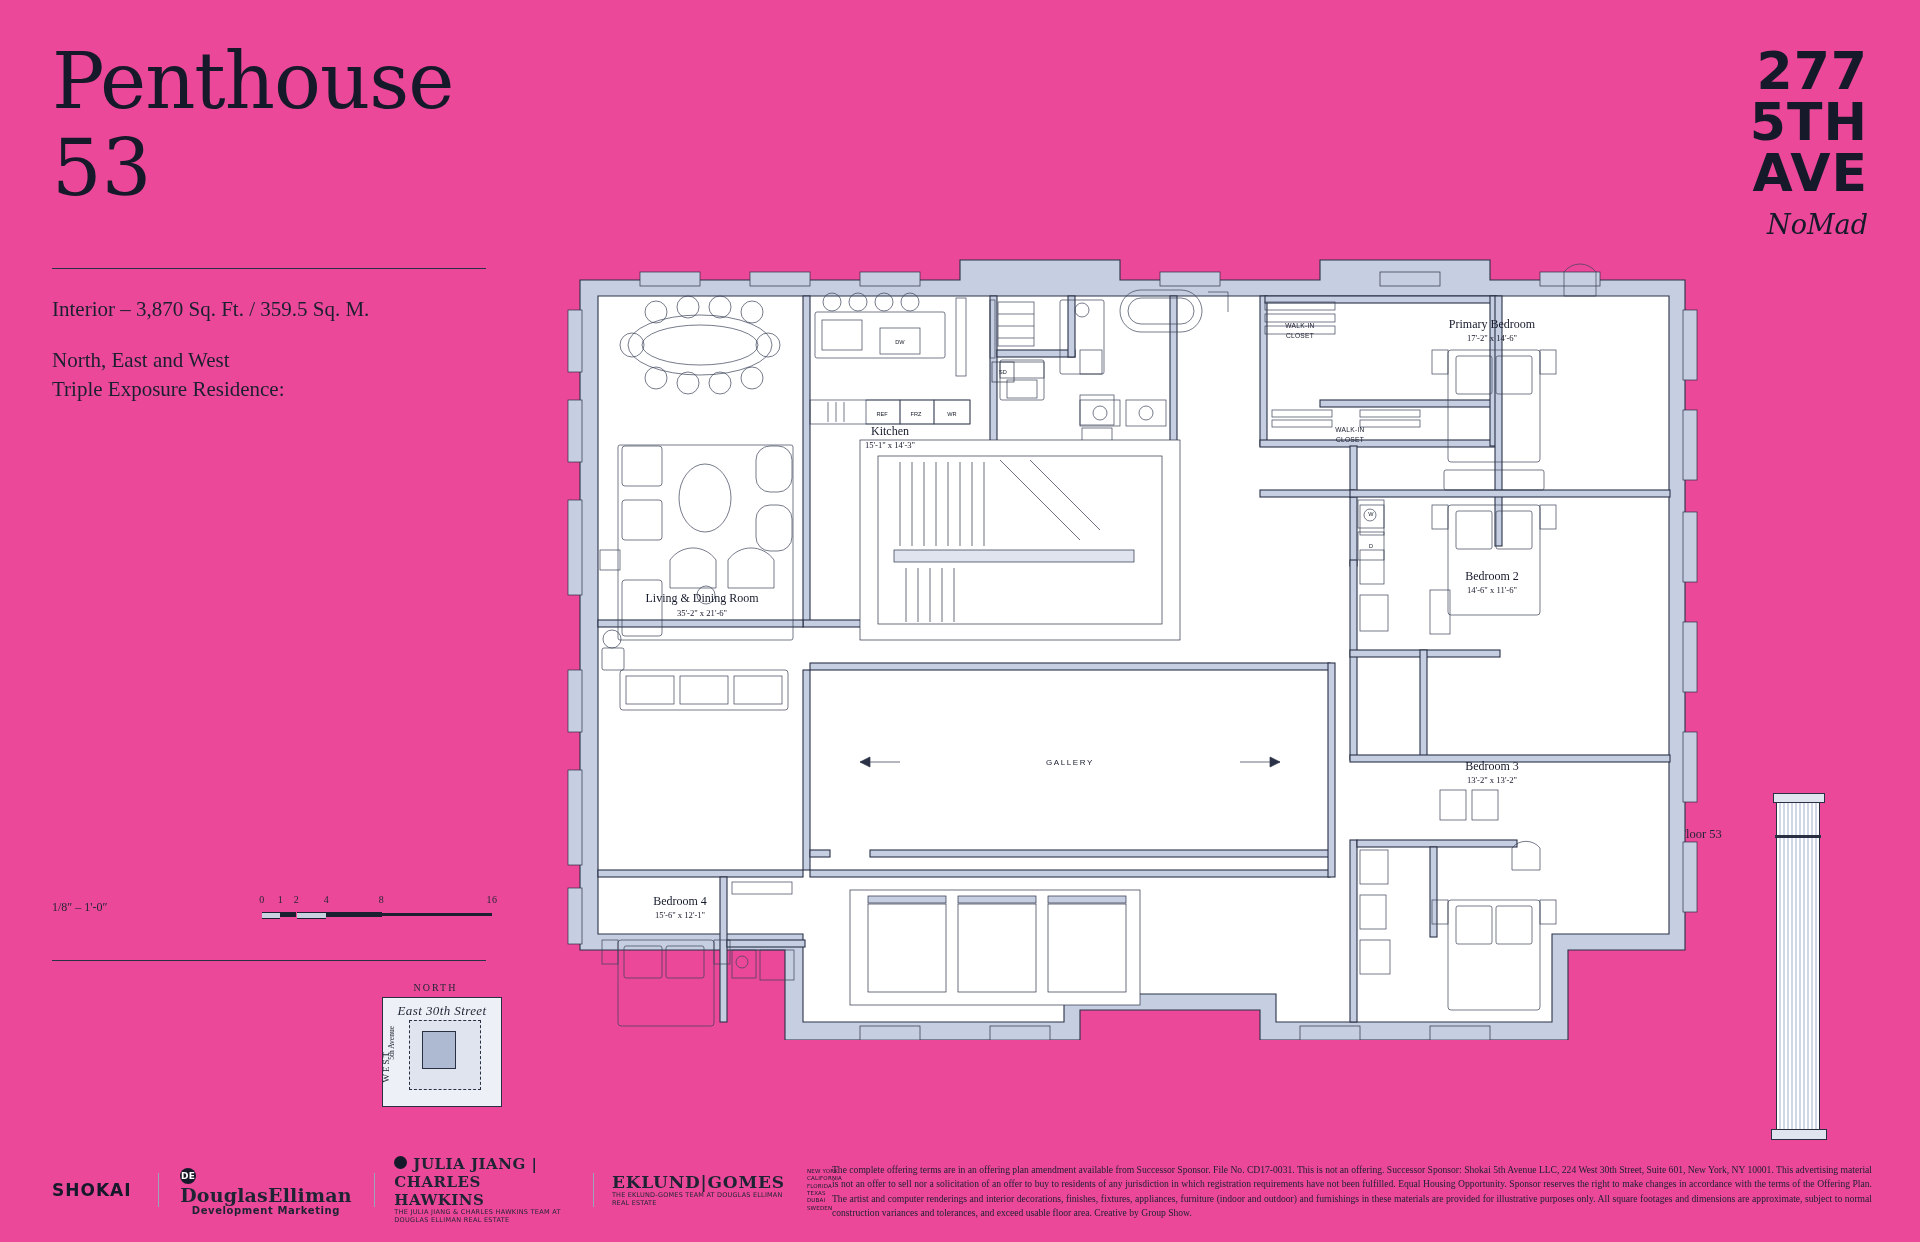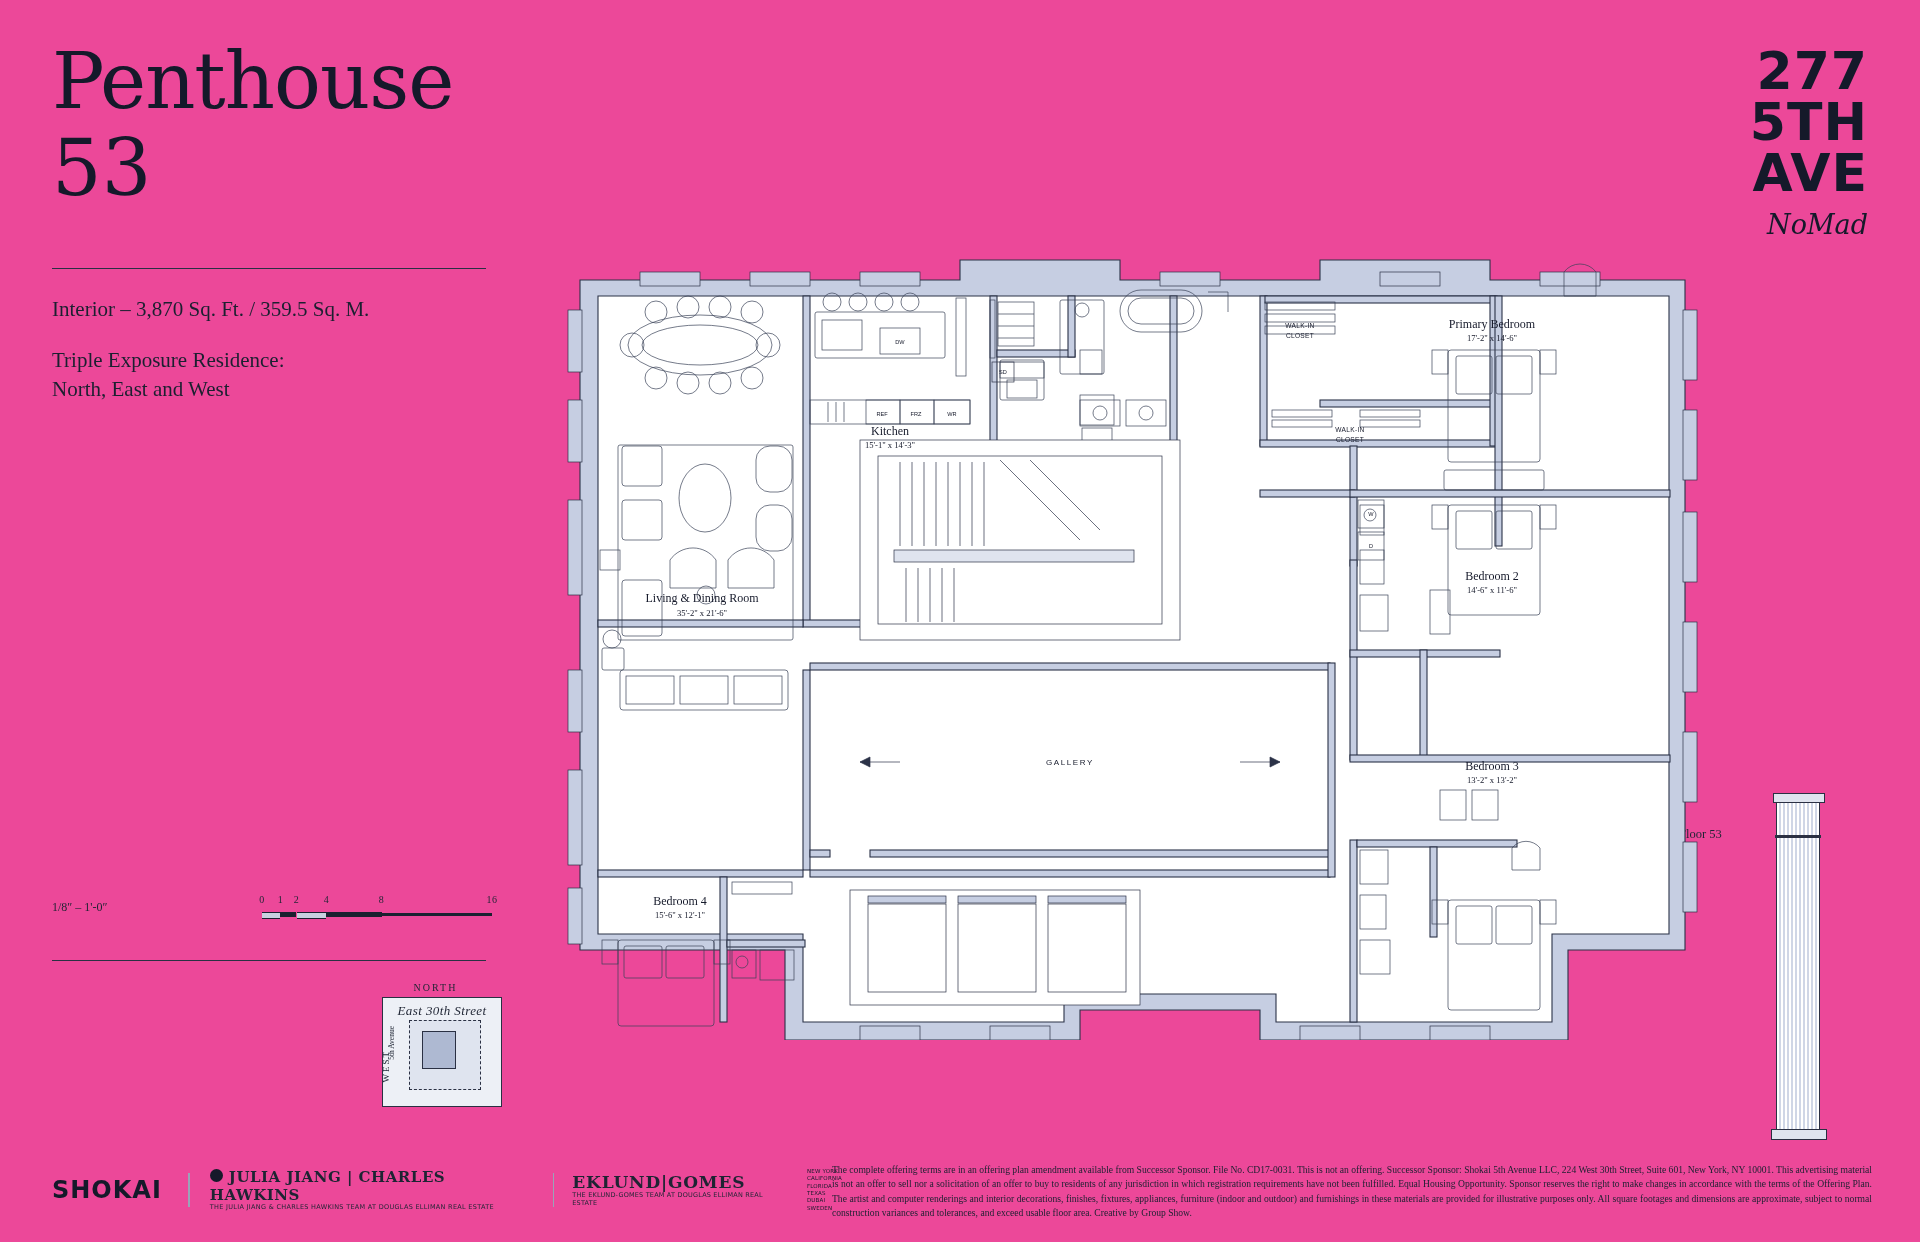--- a/index.html
+++ b/index.html
@@ -191,21 +191,21 @@
     top: 1160px;
     width: 790px;
     height: 60px;
     display: flex;
     align-items: center;
     gap: 0px;
   }
   .logo-shokai {
     font-family: "DejaVu Sans", sans-serif;
     font-weight: bold;
-    font-size: 24px;
+    font-size: 17px;
     letter-spacing: 1px;
     color: #15192a;
     padding-right: 26px;
   }
   .logo-de {
     padding: 0 22px;
     line-height: 1.1;
   }
   .logo-de .de-top {
     font-family: "DejaVu Serif", serif;
@@ -415,22 +415,22 @@
 <div class="page">
 
   <div class="left-col">
     <div class="title-main">Penthouse</div>
     <div class="title-num">53</div>
     <hr class="rule">
     <div class="spec-block">
       <div class="spec-line">Interior – 3,870 Sq. Ft. / 359.5 Sq. M.</div>
     </div>
     <div class="spec-block">
+      <div class="spec-line">North, East and West</div>
       <div class="spec-line">Triple Exposure Residence:</div>
-      <div class="spec-line">North, East and West</div>
     </div>
   </div>
 
   <div class="scale-row">
     <div class="scale-label">1/8″ – 1'-0″</div>
     <div class="scale-bar-wrap">
       <div class="scale-ticks">
         <span style="left:0%">0</span>
         <span style="left:8%">1</span>
         <span style="left:15%">2</span>
@@ -459,20 +459,24 @@
       <div class="street-left">5th Avenue</div>
       <div class="blockplan">
         <div class="hatch"></div>
       </div>
     </div>
   </div>
 
   <div class="logo-strip">
     <div class="logo-shokai">SHOKAI</div>
     <div class="divider-v"></div>
+    <div class="logo-de">
+      <div class="de-top"><span class="de-mark">DE</span><span>DouglasElliman</span></div>
+      <div class="de-sub">Development Marketing</div>
+    </div>
     <div class="divider-v"></div>
     <div class="logo-jj">
       <div class="jj-top"><span class="jj-dot"></span><span>JULIA JIANG | CHARLES HAWKINS</span></div>
       <div class="jj-sub">THE JULIA JIANG &amp; CHARLES HAWKINS TEAM AT DOUGLAS ELLIMAN REAL ESTATE</div>
     </div>
     <div class="divider-v"></div>
     <div class="logo-eg">
       <div class="eg-top">EKLUND|GOMES</div>
       <div class="eg-sub">THE EKLUND-GOMES TEAM AT DOUGLAS ELLIMAN REAL ESTATE</div>
     </div>

